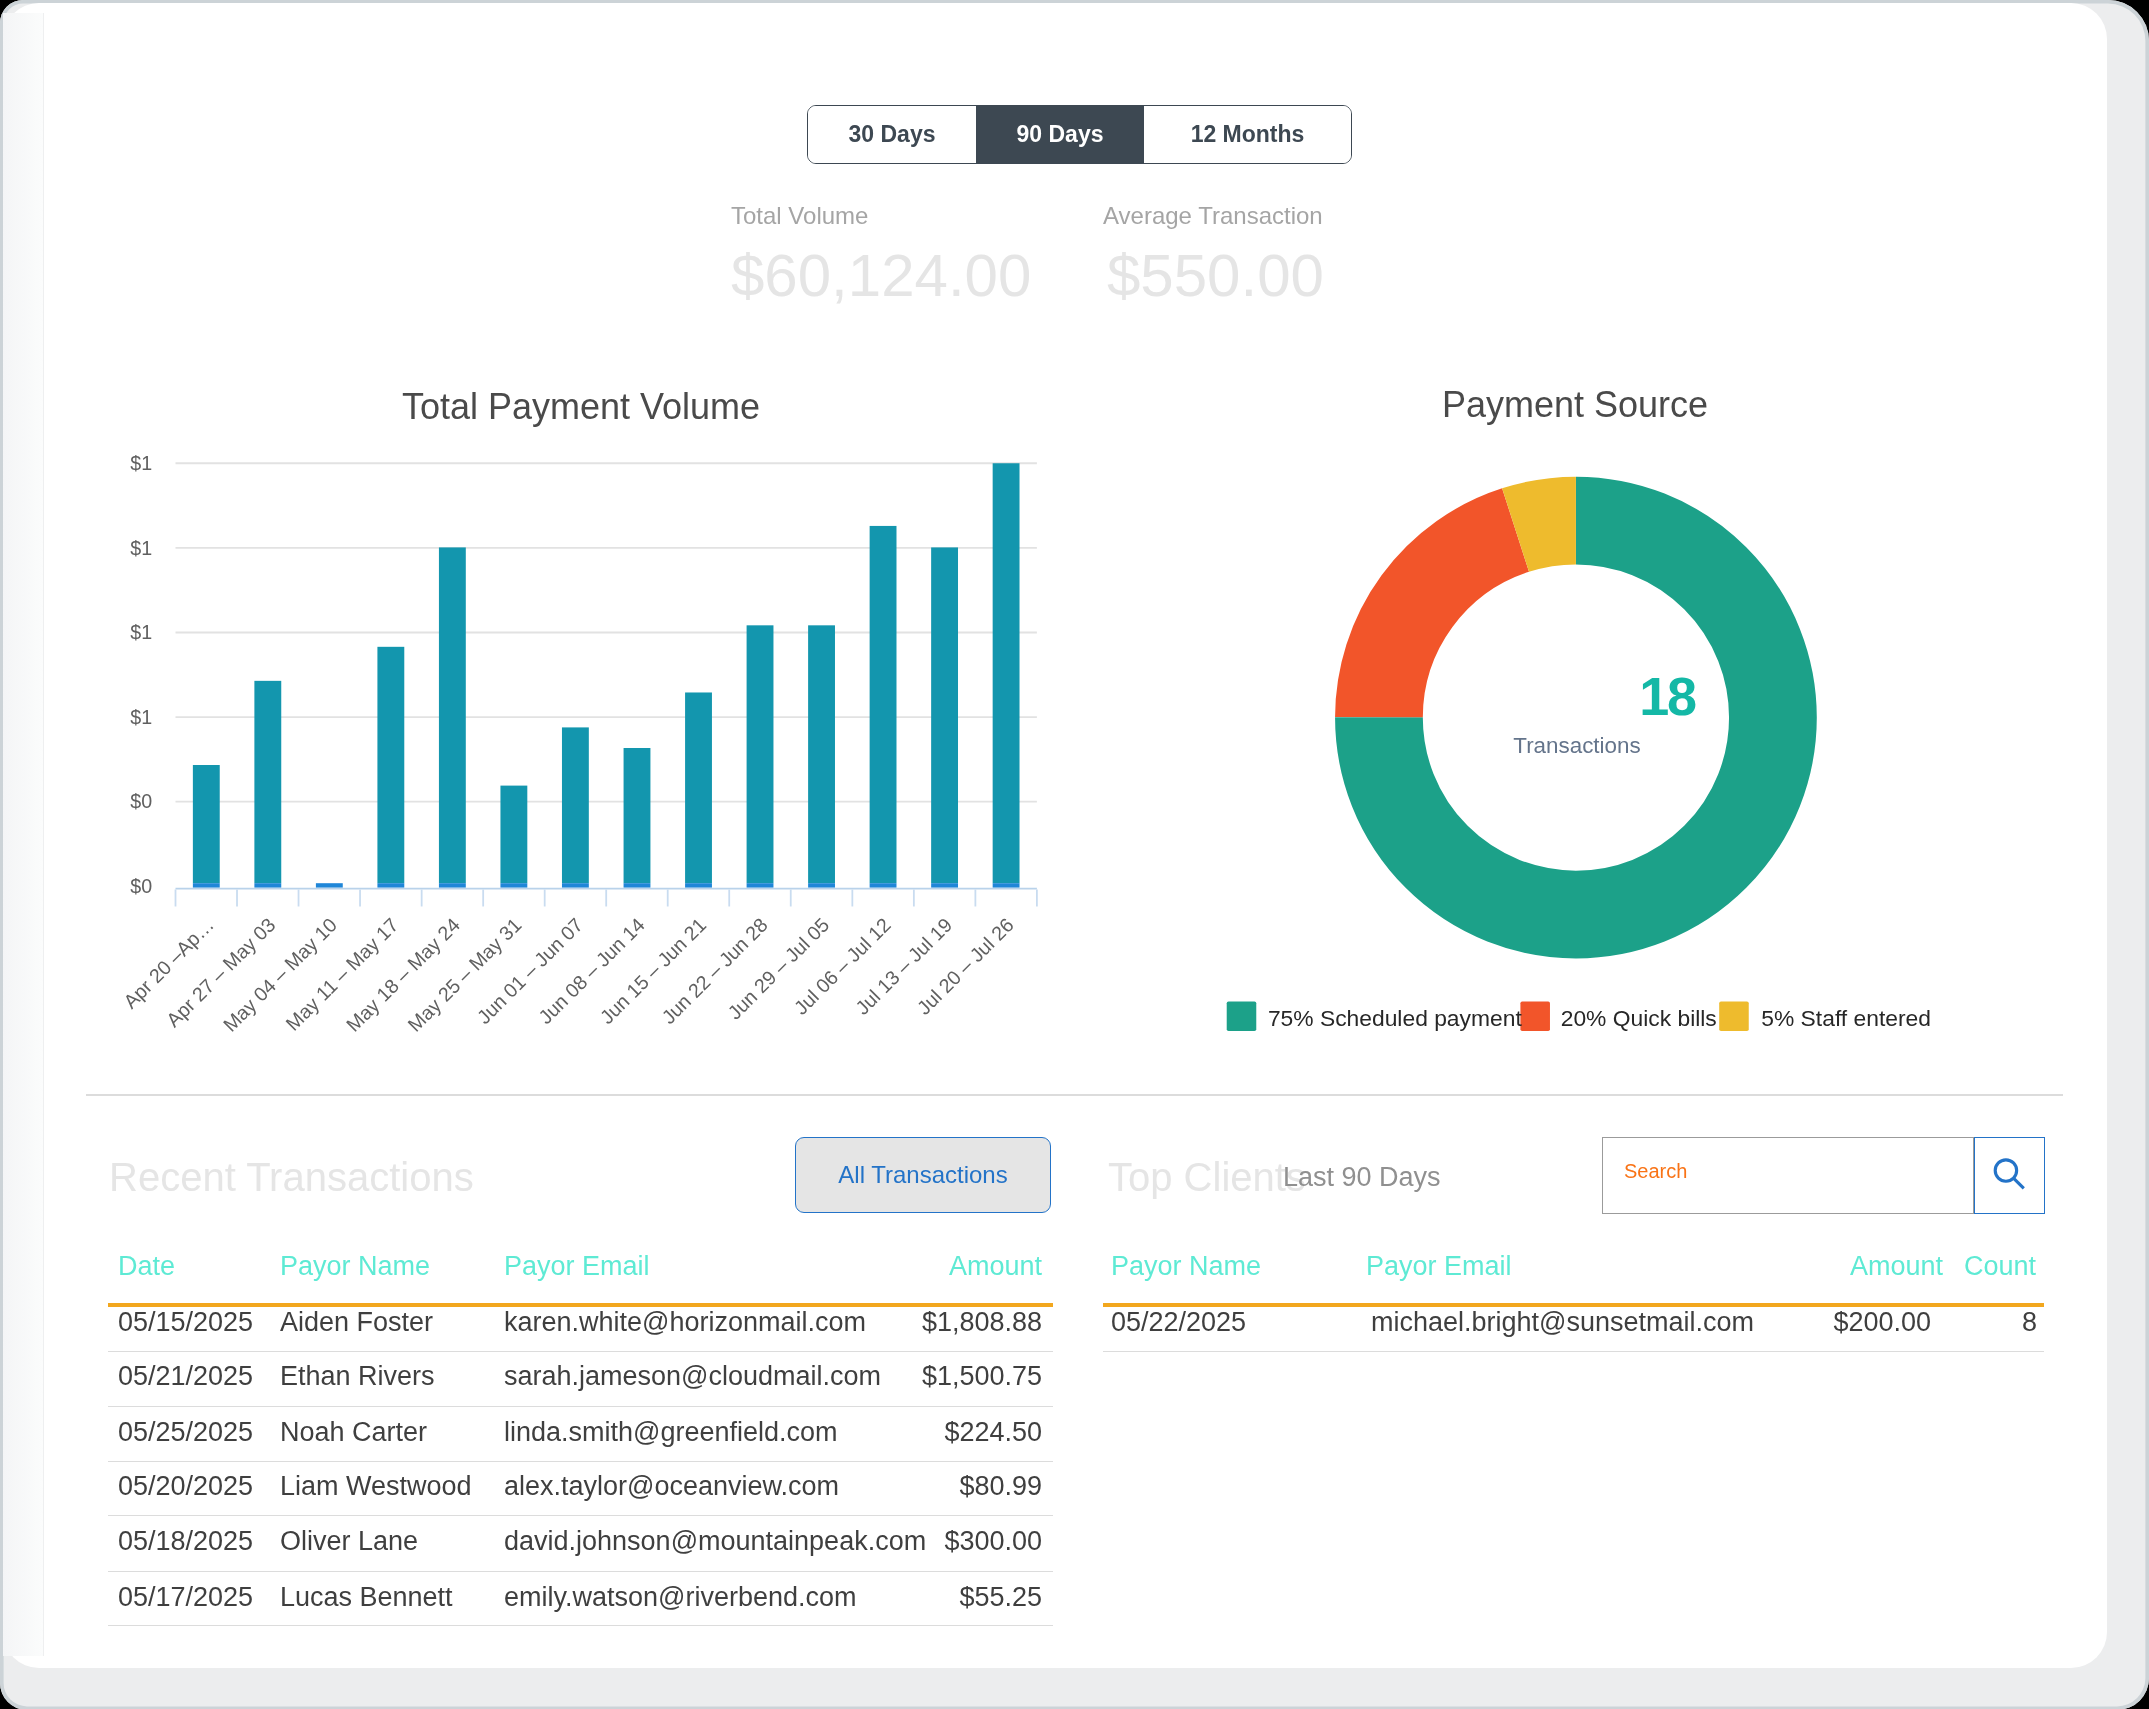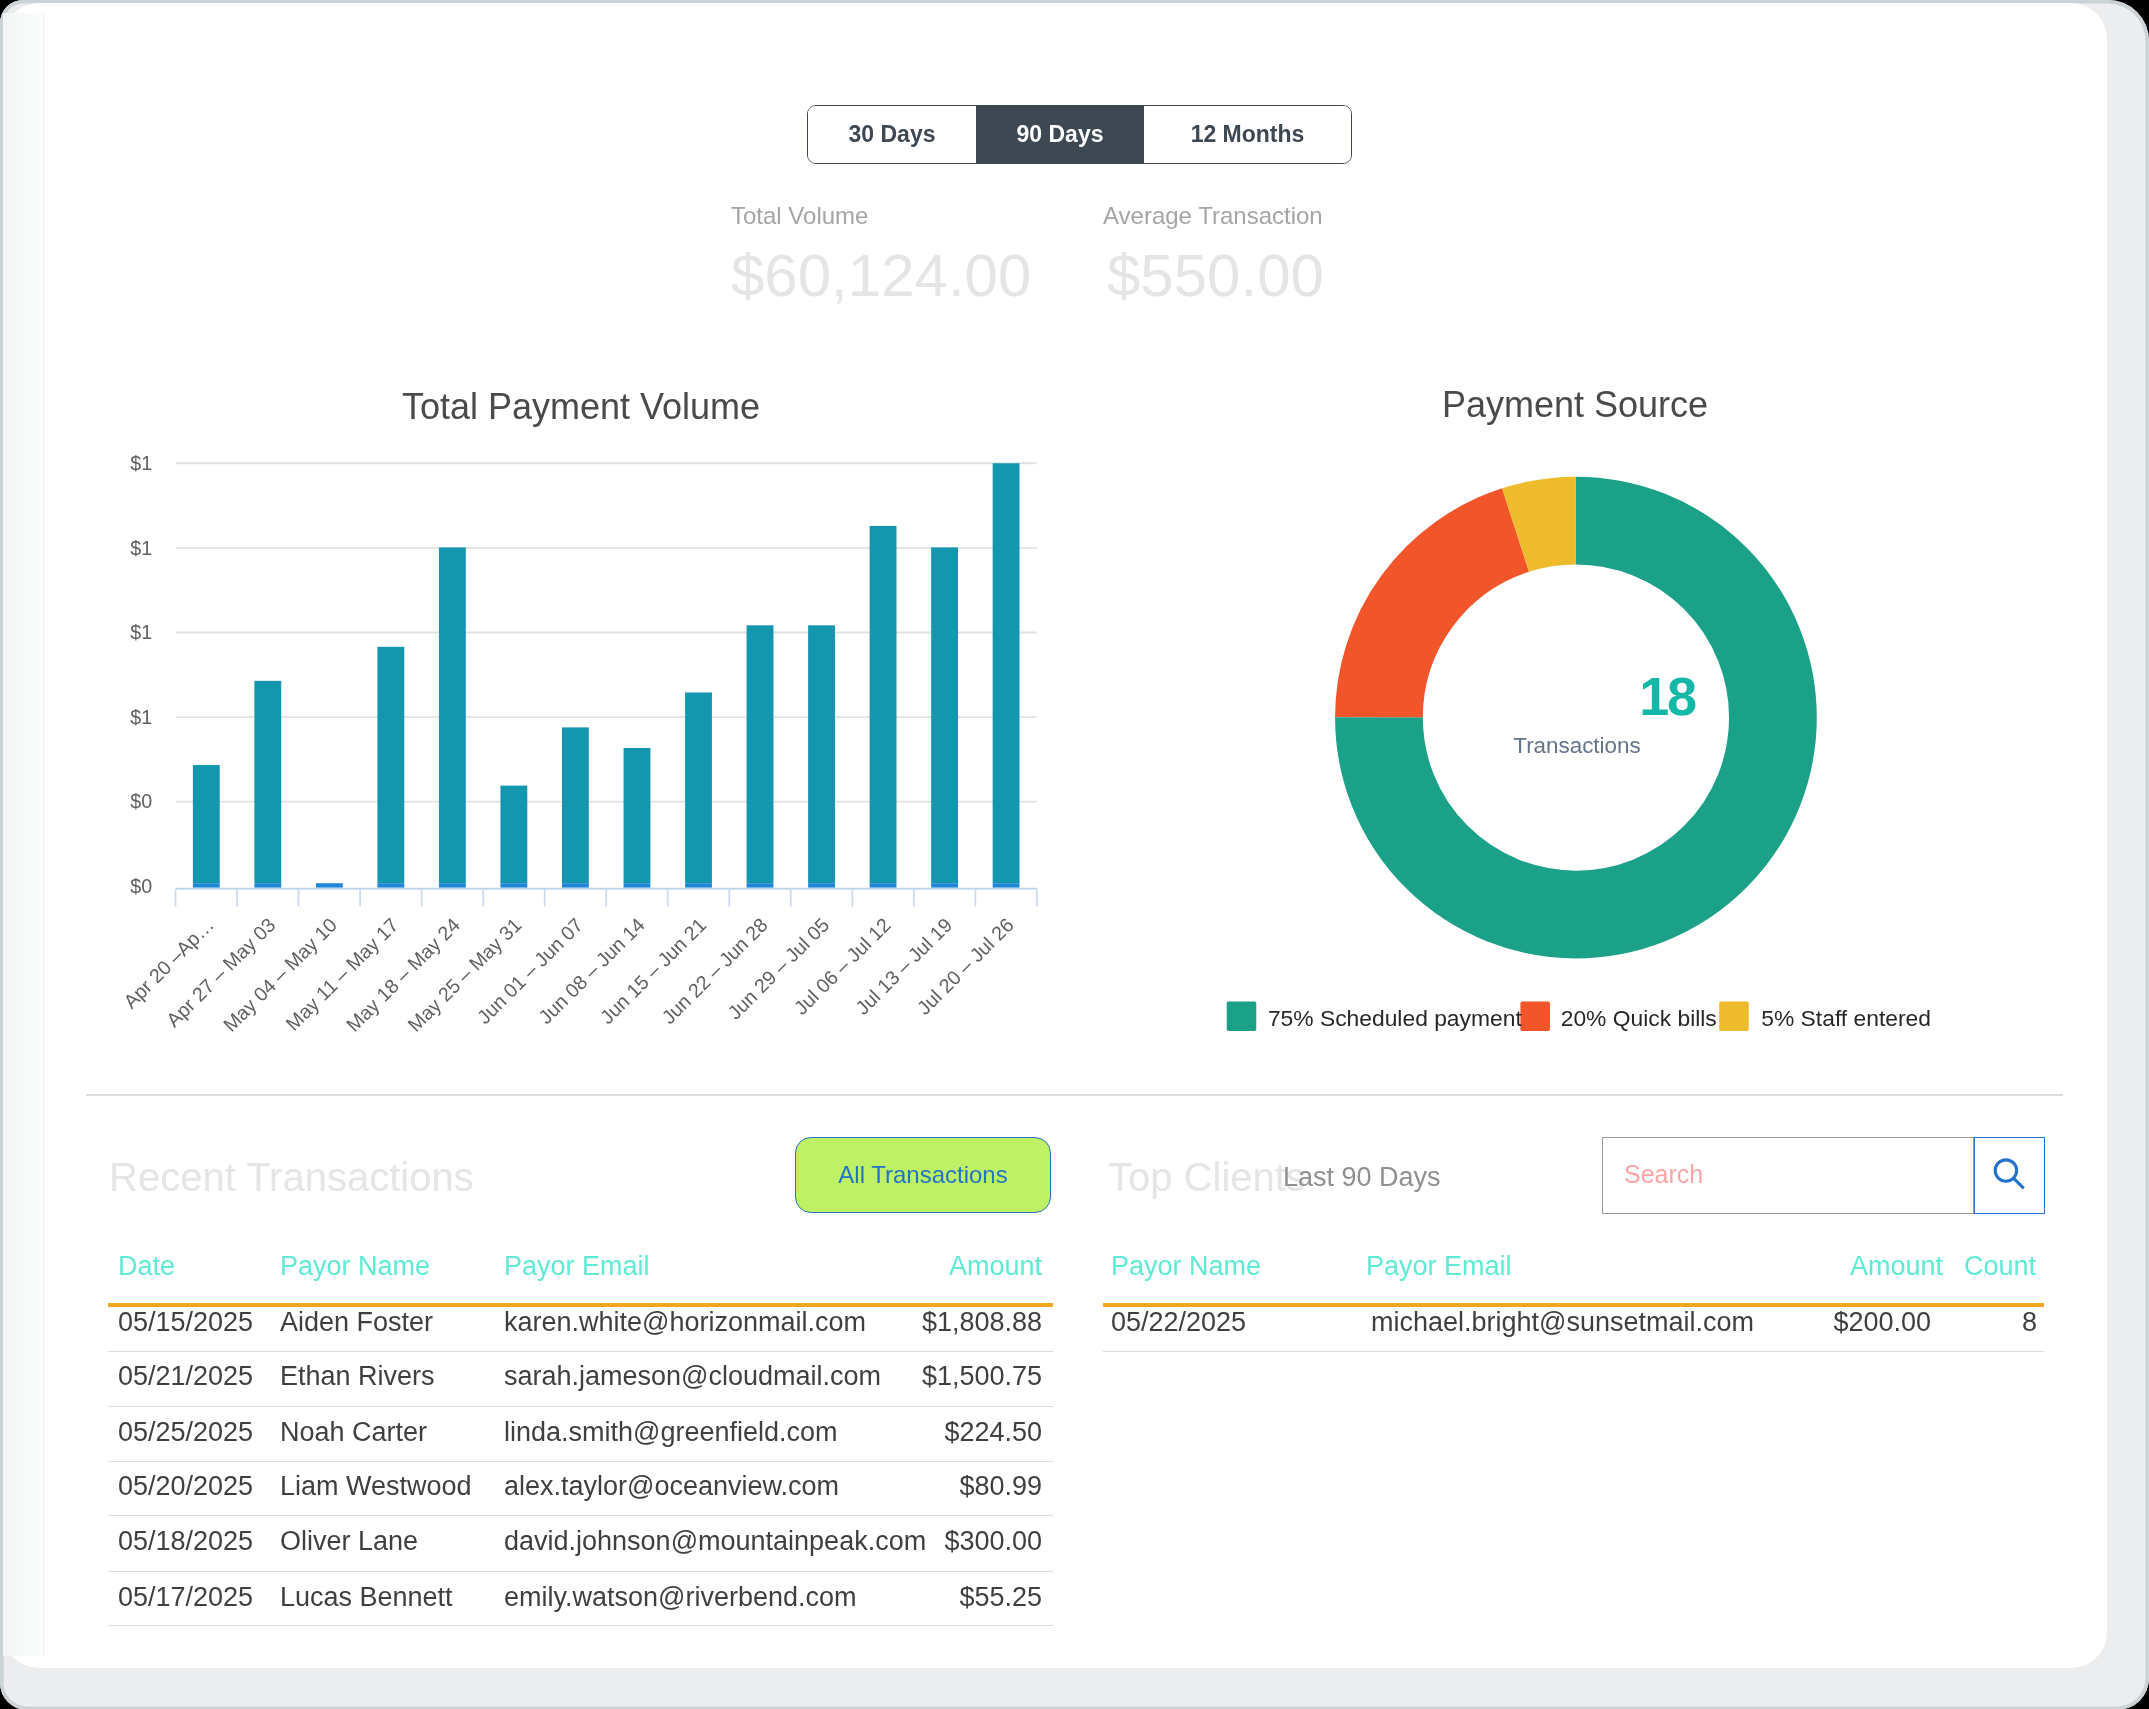--- a/index.html
+++ b/index.html
@@ -9,21 +9,21 @@
 .window{position:absolute;inset:0;background:#ecedee;border-radius:23px 41px 32px 27px;box-shadow:inset 0 0 0 3.6px #ccd3d7}
 .card{position:absolute;left:2.7px;top:2.7px;width:2104px;height:1665px;background:#fff;border-radius:36px}
 .lstrip{position:absolute;left:2.7px;top:12.5px;width:41px;height:1643px;background:linear-gradient(to right,#f4f5f6,#fbfcfc);border-right:0.9px solid #eeeff0}
 .tabs{position:absolute;left:807px;top:105px;width:545px;height:59px;border:1.8px solid #3d4852;border-radius:9px;display:flex;overflow:hidden}
 .tab{height:100%;display:flex;align-items:center;justify-content:center;font-size:23px;font-weight:700;color:#3d4852;background:#fff}
 .tab.on{background:#3d4852;color:#fff}
 .statlab{position:absolute;font-size:24px;color:#a5a5a5}
 .statval{position:absolute;font-size:60px;color:#e5e5e5}
 .ctitle{position:absolute;font-size:36px;color:#4a4a4a}
 .h2{position:absolute;font-size:40px;color:#e5e5e5}
-.btn{position:absolute;border:1.8px solid #2373c8;border-radius:16px;color:#2373c8;display:flex;align-items:center;justify-content:center;background:#bef264}
+.btn{position:absolute;border:1.8px solid #2373c8;border-radius:9px;color:#2373c8;display:flex;align-items:center;justify-content:center;background:#e5e5e5}
 .th{position:absolute;font-size:27px;font-weight:400;color:#5eead4}
 .td{position:absolute;font-size:27px;color:#3f3f3f;white-space:nowrap}
 .sep{position:absolute;height:0.9px;background:#dcdcdc}
 .orule{position:absolute;height:3.6px;background:#f2a71e}
 </style>
 </head>
 <body>
 <div class="window"></div>
 <div class="card"></div>
 <div class="lstrip"></div>
@@ -153,21 +153,21 @@
 
 <div class="a" style="left:86px;top:1094px;width:1977px;height:1.8px;background:#dcdcdc"></div>
 
 <div class="h2" style="left:109px;top:1155px">Recent Transactions</div>
 <div class="btn" style="left:795px;top:1137px;width:256px;height:76px;font-size:24px">All Transactions</div>
 
 <div class="h2" style="left:1108px;top:1155px">Top Clients</div>
 <div class="a" style="left:1283px;top:1162px;font-size:27px;color:#909090">Last 90 Days</div>
 
 <div class="a" style="left:1602px;top:1137px;width:372px;height:77px;border:1.8px solid #9b9b9b"></div>
-<div class="a" style="left:1624px;top:1160px;font-size:25px;color:#fca5a5">Search</div>
+<div class="a" style="left:1624px;top:1160px;font-size:20px;color:#f97316">Search</div>
 <div class="a" style="left:1974px;top:1137px;width:71px;height:77px;border:1.8px solid #2373c8"></div>
 <svg class="a" style="left:1987px;top:1150px" width="45" height="50" viewBox="0 0 50 56">
   <circle cx="21" cy="23" r="12" stroke="#2373c8" stroke-width="3.5" fill="none"></circle>
   <line x1="30" y1="32" x2="41" y2="43" stroke="#2373c8" stroke-width="3.5"></line>
 </svg>
 
 <div class="th" style="left:118px;top:1251px">Date</div>
 <div class="th" style="left:280px;top:1251px">Payor Name</div>
 <div class="th" style="left:504px;top:1251px">Payor Email</div>
 <div class="th" style="left:863px;top:1251px;width:179px;text-align:right">Amount</div>

